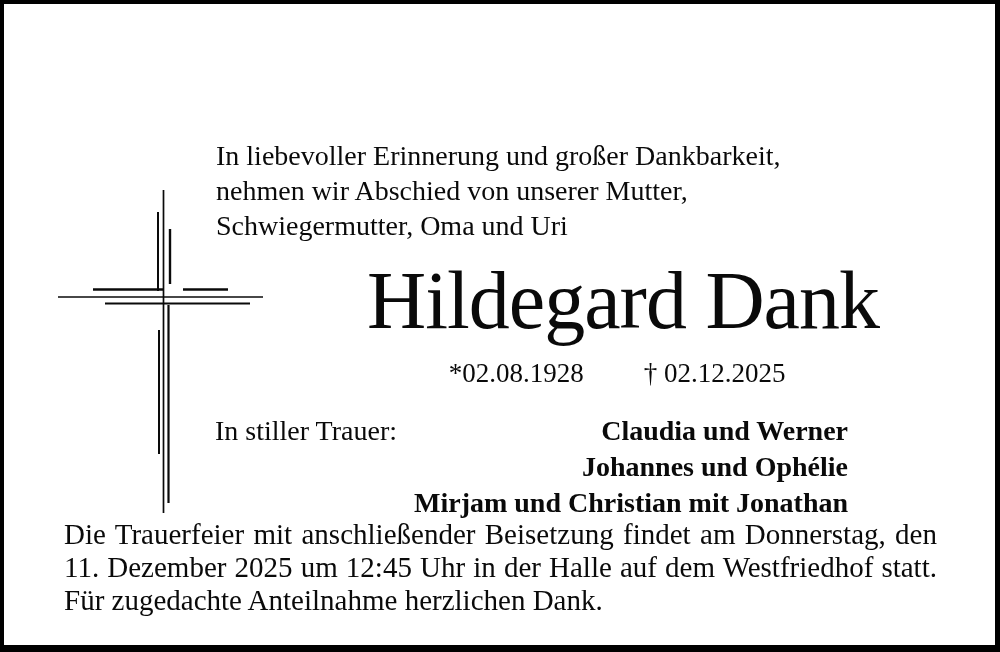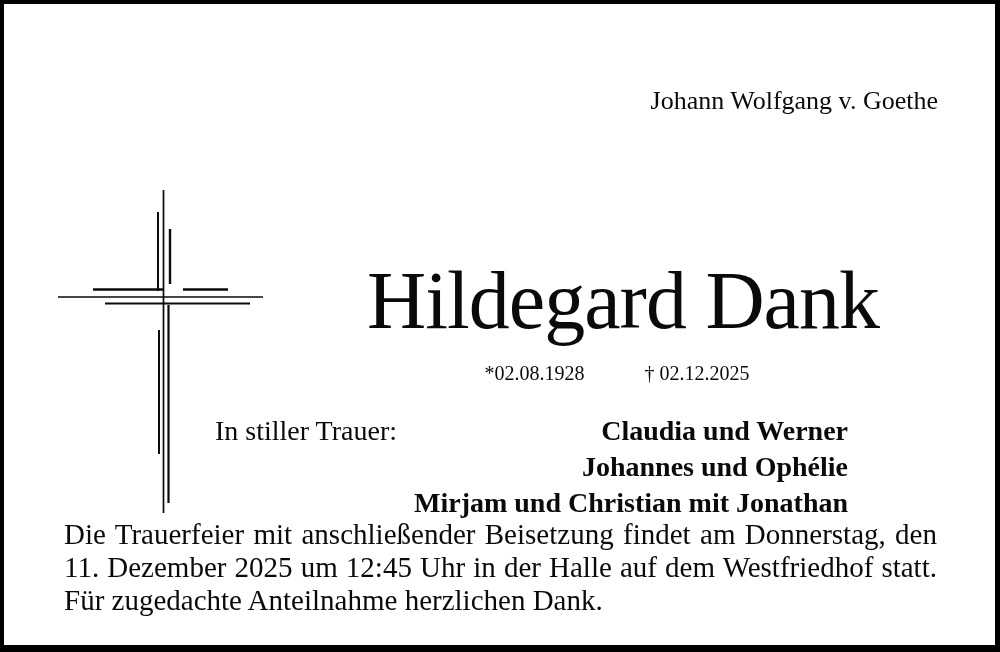--- a/index.html
+++ b/index.html
@@ -31,43 +31,47 @@
   }
   .cross{position:absolute;left:51px;top:181px;}
   .cross line{stroke:#0a0a0a;}
   .name{
     position:absolute;left:363px;top:256px;width:500px;
     text-align:center;font-size:82px;line-height:1;
     letter-spacing:-1px;white-space:nowrap;
   }
   .dates{
     position:absolute;left:363px;top:353px;width:500px;
-    text-align:center;font-size:20px;line-height:33px;white-space:nowrap;
+    text-align:center;font-size:27px;line-height:33px;white-space:nowrap;
   }
   .dates .birth{margin-right:60px;}
   .mourners{
     position:absolute;left:211px;top:409px;
     display:flex;font-size:28px;line-height:36px;font-family:Liberation Serif, serif;
   }
   .mourners .label{width:199px;flex:none;}
   .mourners .names{font-weight:bold;white-space:nowrap;text-align:right;}
   .funeral{
     position:absolute;left:60px;top:514px;width:873px;
     font-size:29px;line-height:33px;
   }
   .funeral .justify{text-align:justify;text-align-last:justify;}
 </style>
 </head>
 <body>
 
 <div class="notice">
 
 
-  <div class="attribution">Johann Wolfgang v. Goethe</div>
 
+  <div class="intro">
+    <div>In liebevoller Erinnerung und großer Dankbarkeit,</div>
+    <div>nehmen wir Abschied von unserer Mutter,</div>
+    <div>Schwiegermutter, Oma und Uri</div>
+  </div>
 
   <svg class="cross" width="215" height="335" viewBox="0 0 215 335" aria-hidden="true">
 
     <line x1="108.5" y1="5" x2="108.5" y2="328" stroke-width="1.7"></line>
     <line x1="103" y1="27" x2="103" y2="106" stroke-width="2"></line>
     <line x1="115" y1="44" x2="115" y2="99" stroke-width="2.4"></line>
     <line x1="113.5" y1="120" x2="113.5" y2="318" stroke-width="2.2"></line>
     <line x1="104" y1="145" x2="104" y2="269" stroke-width="2"></line>
 
     <line x1="3" y1="112" x2="208" y2="112" stroke-width="1.7"></line>

